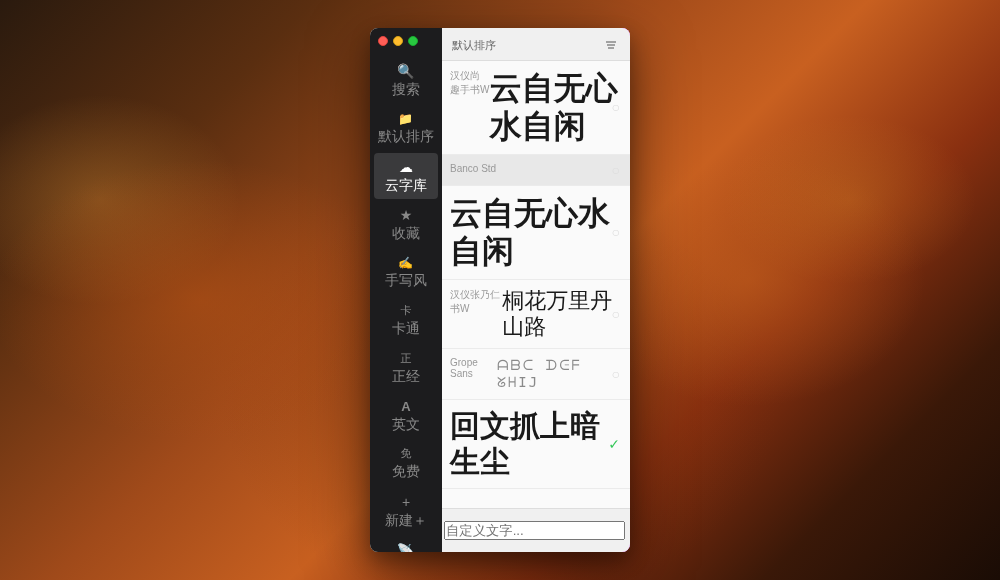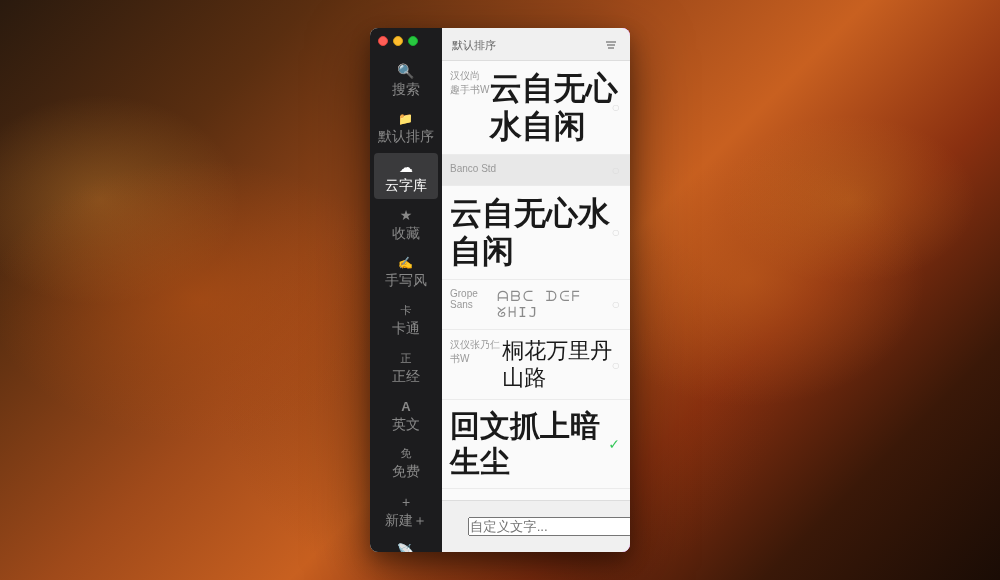--- a/index.html
+++ b/index.html
@@ -225,25 +225,25 @@
     .preview-large { font-size: 26px; }
     .preview-xlarge { font-size: 32px; }
 
     
     .font-banco { font-style: italic; font-weight: 900; font-family: Georgia, serif; letter-spacing: -1px; }
     .font-grope { font-family: monospace; opacity: 0.5; }
 
     #bottom-bar {
       background: #f0f0f0;
       border-top: 1px solid #ddd;
-      padding: 6px 26px;
+      padding: 6px 2px;
       display: flex;
       align-items: center;
       gap: 6px;
-      height: 52px;
+      height: 44px;
     }
 
     
     #font-list::-webkit-scrollbar { width: 4px; }
     #font-list::-webkit-scrollbar-track { background: transparent; }
     #font-list::-webkit-scrollbar-thumb { background: #ccc; border-radius: 2px; }
   </style>
 </head>
 <body>
 
@@ -345,32 +345,32 @@
         <span class="font-name">Banco Std</span>
         <span class="font-check">○</span>
       </div>
 
       <div class="font-item">
         <span class="font-preview preview-xlarge" style="font-weight: bold; font-size:32px;">云自无心水自闲</span>
         <span class="font-check">○</span>
       </div>
 
       <div class="font-item">
+        <span class="font-name">汉仪张乃仁书W</span>
+        <span class="font-preview" style="font-size:22px;">桐花万里丹山路</span>
+        <span class="font-check">○</span>
+      </div>
+
+      <div class="font-item">
         <span class="font-name">Grope Sans</span>
         <span class="font-preview font-grope" style="font-size:14px; opacity:0.5; letter-spacing:2px;">ᗩᗷᑕ ᗪᕮᖴ ᘜᕼIJ</span>
         <span class="font-check">○</span>
       </div>
 
       <div class="font-item">
-        <span class="font-name">汉仪张乃仁书W</span>
-        <span class="font-preview" style="font-size:22px;">桐花万里丹山路</span>
-        <span class="font-check">○</span>
-      </div>
-
-      <div class="font-item">
         <span class="font-preview" style="font-size:30px; font-weight:bold;">回文抓上暗生尘</span>
         <span class="font-check active">✓</span>
       </div>
 
     </div>
 
     <div id="bottom-bar">
       <input class="custom-text-input" type="text" placeholder="自定义文字..." style="">
 
     </div>

